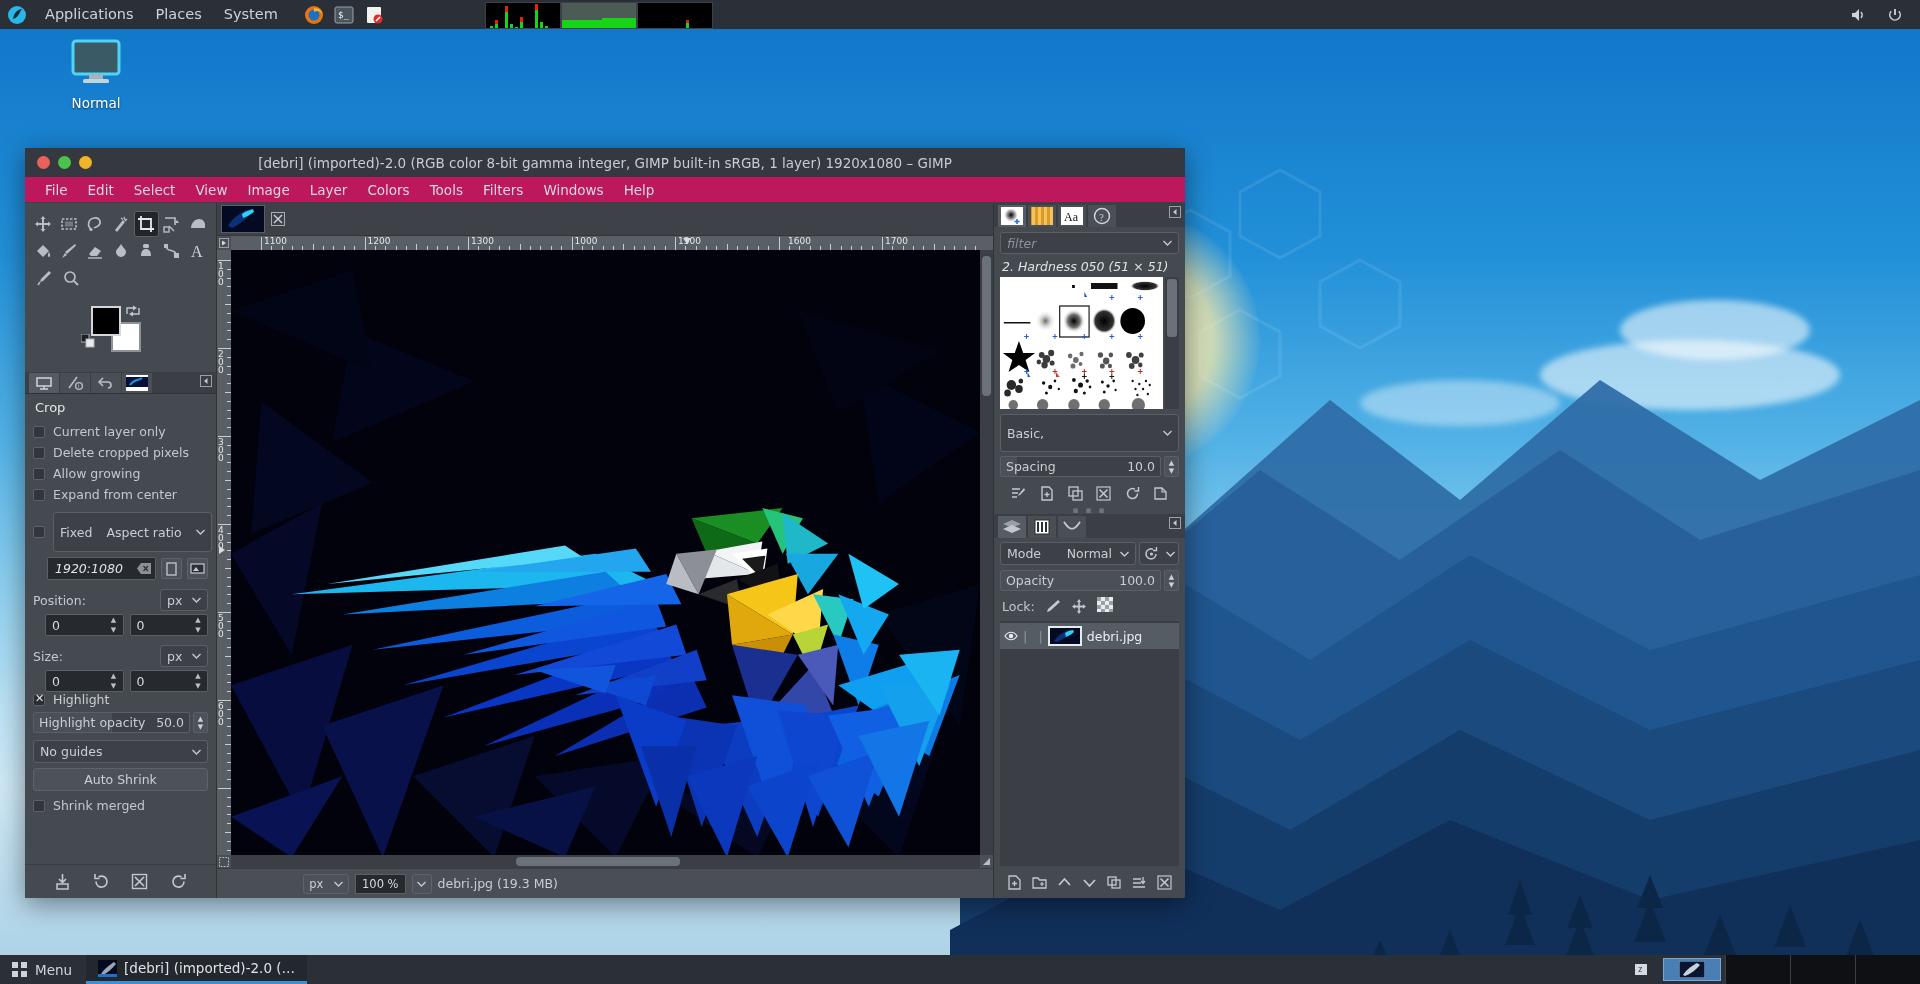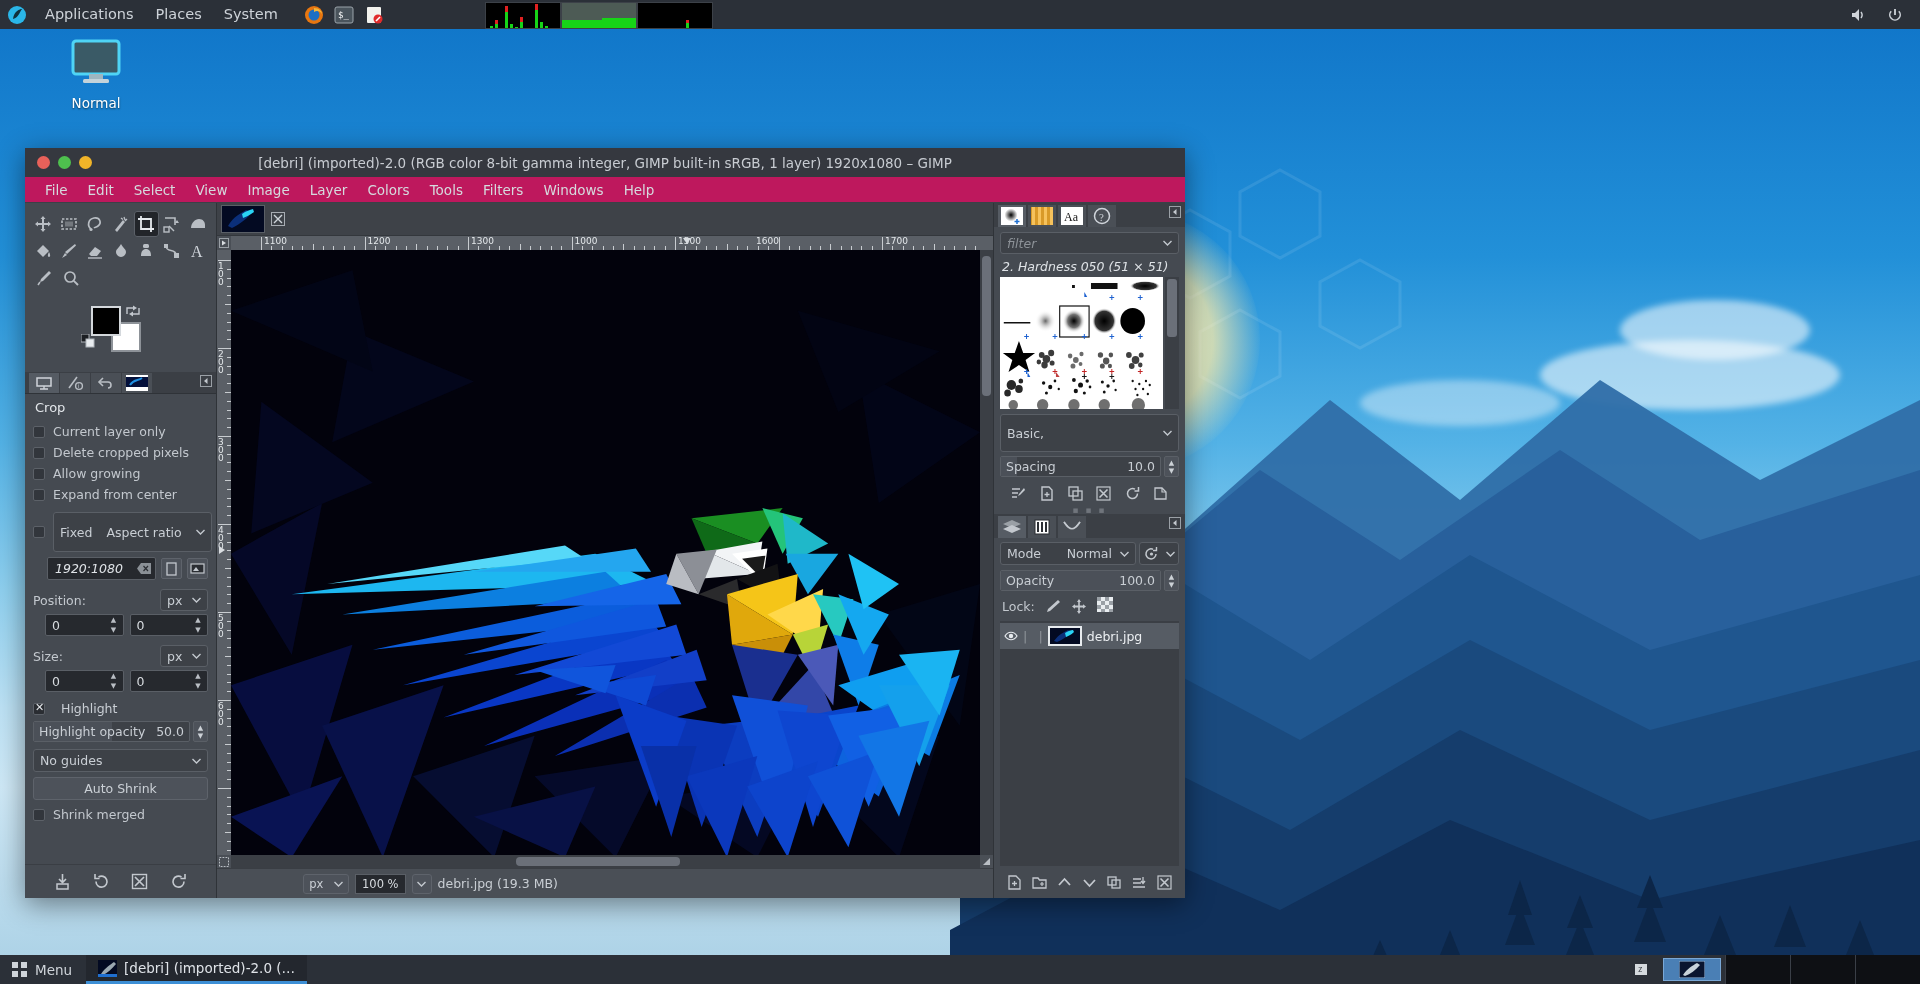--- a/index.html
+++ b/index.html
@@ -136,21 +136,21 @@
 
   .spinrow { display:flex; gap:6px; margin-top:3px; padding-left:12px;}
   .spin {
     flex:1; height:22px; background:#26292e; border:1px solid #5a5f66; border-radius:2px;
     display:flex; align-items:center; color:#d7dbdf; font-size:12.5px; padding-left:6px; position:relative;
   }
   .spin .arrows { position:absolute; right:1px; top:1px; bottom:1px; width:16px;
     display:flex; flex-direction:column; justify-content:space-between; align-items:center; }
   .spin .arrows span{ font-size:7px; line-height:8px; color:#b9bec4;}
 
-  .hilite-row { display:flex; align-items:center; gap:16px; margin-top:9px;}
+  .hilite-row { display:flex; align-items:center; gap:8px; }
   .slider {
     margin-top:4px; height:21px; background:#3d4147; border:1px solid #5a5f66; border-radius:2px;
     display:flex; align-items:center; justify-content:space-between; padding:0 5px;
     color:#c9ced4; font-size:12.5px; position:relative; overflow:hidden;
   }
   .slider .fill { position:absolute; left:0; top:0; bottom:0; width:50%; background:#4b5058; }
   .slider .st, .slider .sv { position:relative; z-index:1; }
   .slider-wrap { display:flex; gap:3px; align-items:stretch; margin-top:5px;}
   .slider-wrap .slider{flex:1; margin-top:0;}
   .spinbtns { width:15px; background:#4d525a; border:1px solid #5a5f66; border-radius:2px;
@@ -829,21 +829,21 @@
               <div class="tk" style="left: 702.75px; height: 6px;"></div>
               <div class="tk" style="left: 713.1px; height: 4px;"></div>
               <div class="tk" style="left: 723.45px; height: 4px;"></div>
               <div class="tk" style="left: 733.8px; height: 4px;"></div>
               <div class="tk" style="left: 744.15px; height: 4px;"></div>
               <div class="lab" style="left: 33px;">1100</div>
               <div class="lab" style="left: 136.5px;">1200</div>
               <div class="lab" style="left: 240px;">1300</div>
               <div class="lab" style="left: 343.5px;">1000</div>
               <div class="lab" style="left: 447px;">1500</div>
-              <div class="lab" style="left: 525px;">1600</div>
+              <div class="lab" style="left: 557px;">1600</div>
               <div class="lab" style="left: 654px;">1700</div>
               <div class="marker" style="left: 452px;"></div>
             </div>
           <div style="width:13px;background:#5a5f66;"></div>
         </div>
 
         <div id="canvasbody">
           <div id="vruler">
               <div class="tk" style="top: 10px; width: 13px;"></div>
               <div class="tk" style="top: 18.8px; width: 4px;"></div>

